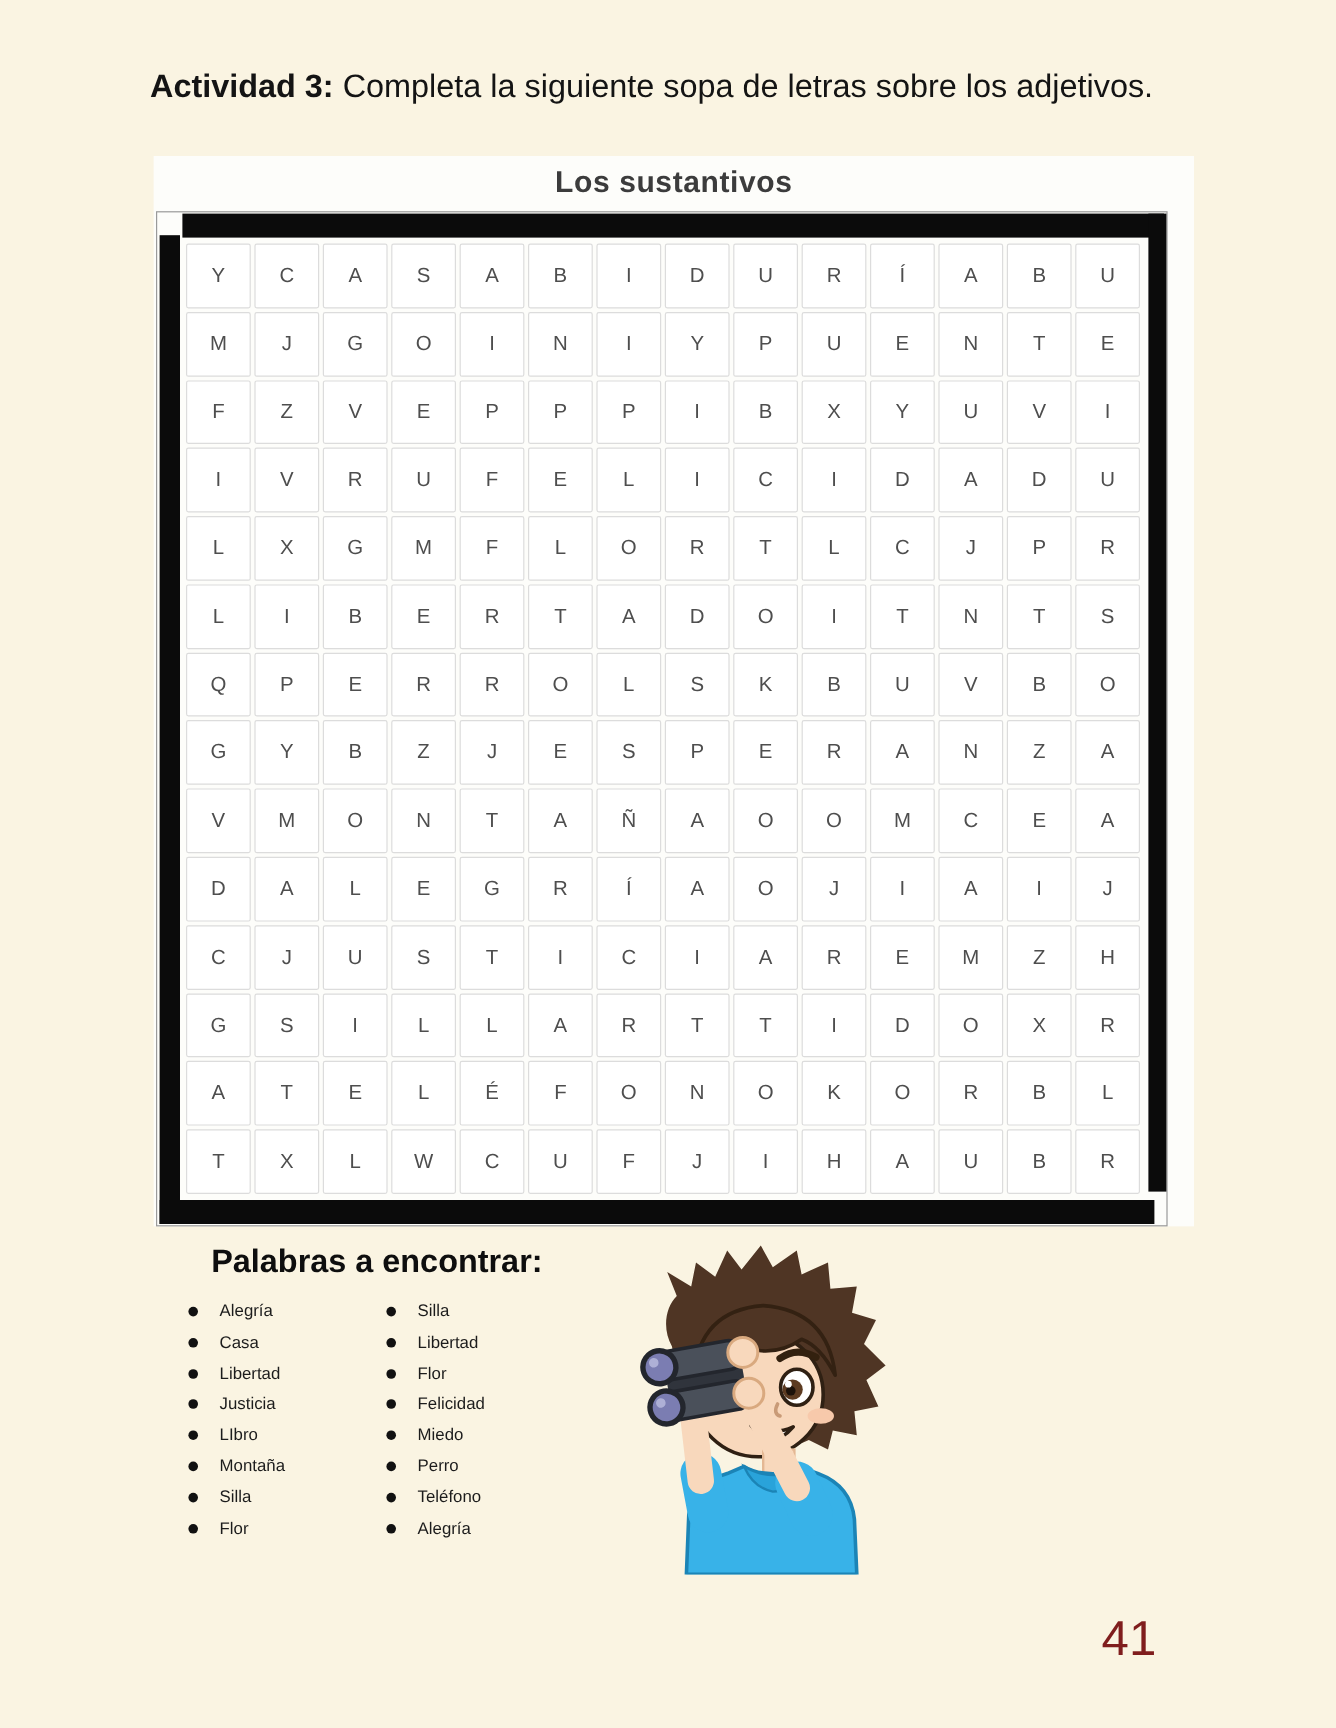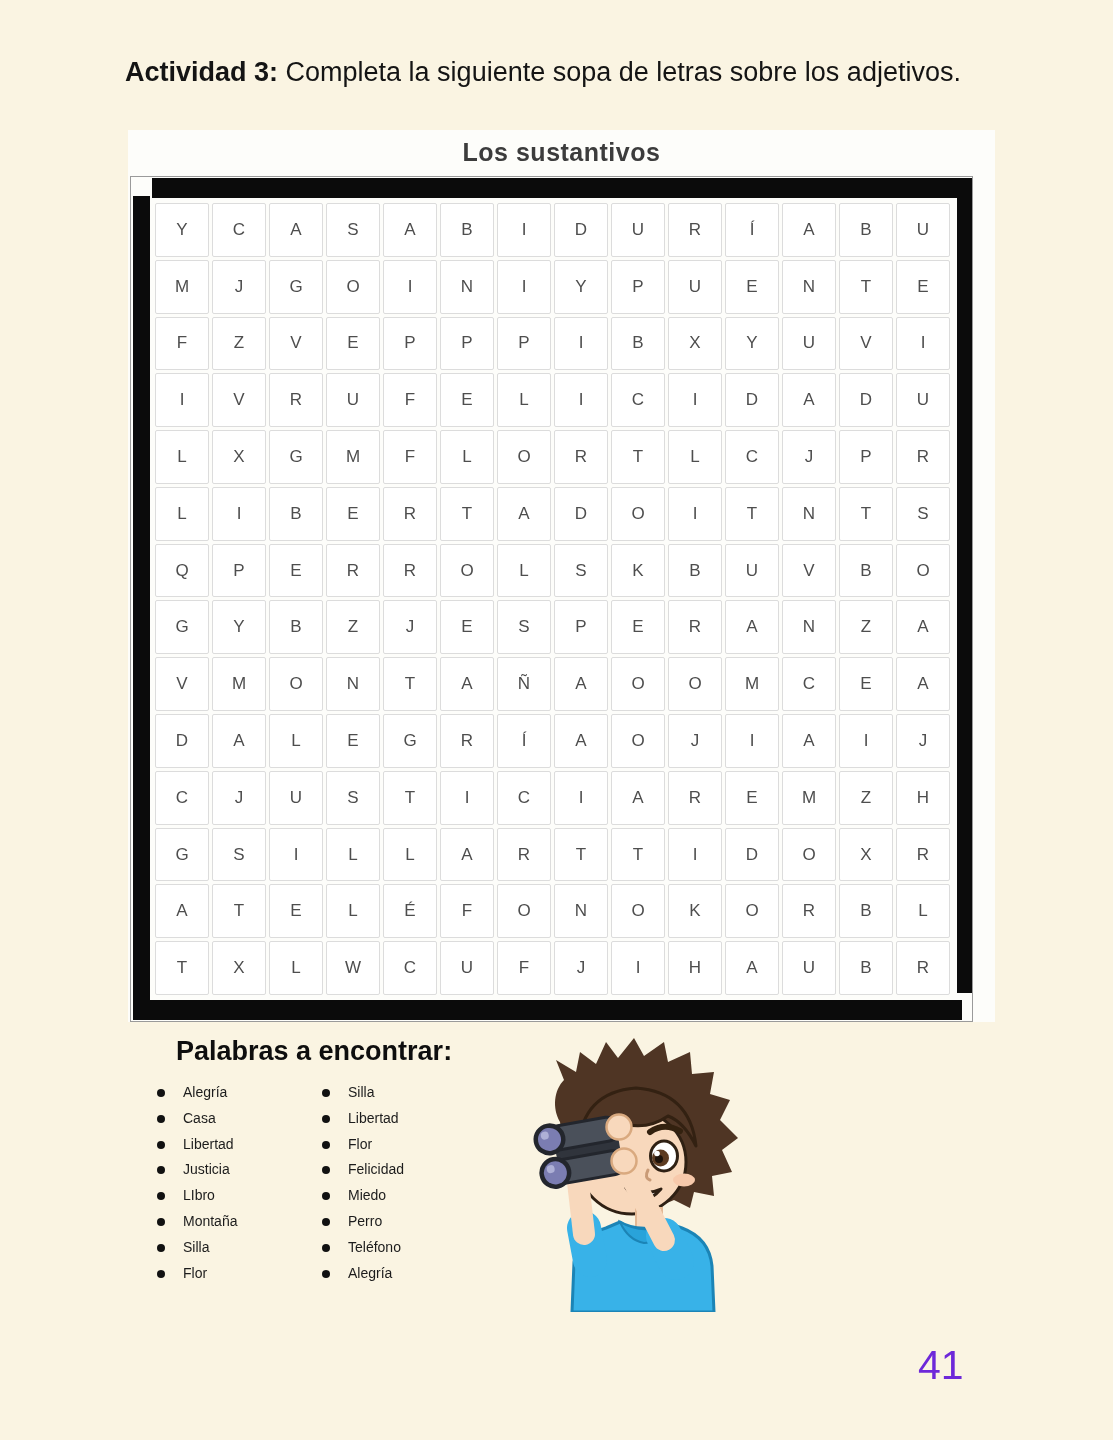--- a/index.html
+++ b/index.html
@@ -51,21 +51,21 @@
   .word-col li::before{content:"";position:absolute;left:4px;top:9px;
         width:8px;height:8px;border-radius:50%;background:#111;}
   .word-col-1{left:153px;}
   .word-col-2{left:318px;}
 
   
   .boy{position:absolute;left:498px;top:1030px;width:248px;height:282px;}
 
   
   .page-number{position:absolute;left:918px;top:1342px;
-        font-size:41px;color:#6d28d9;}
+        font-size:41px;color:#7f1d1d;}
 </style>
 </head>
 <body>
 
 <div class="page">
 
   <p class="instruction"><b>Actividad 3:</b><span> Completa la siguiente sopa de letras sobre los adjetivos.</span></p>
 
   <div class="card">
     <div class="card-title">Los sustantivos</div>

